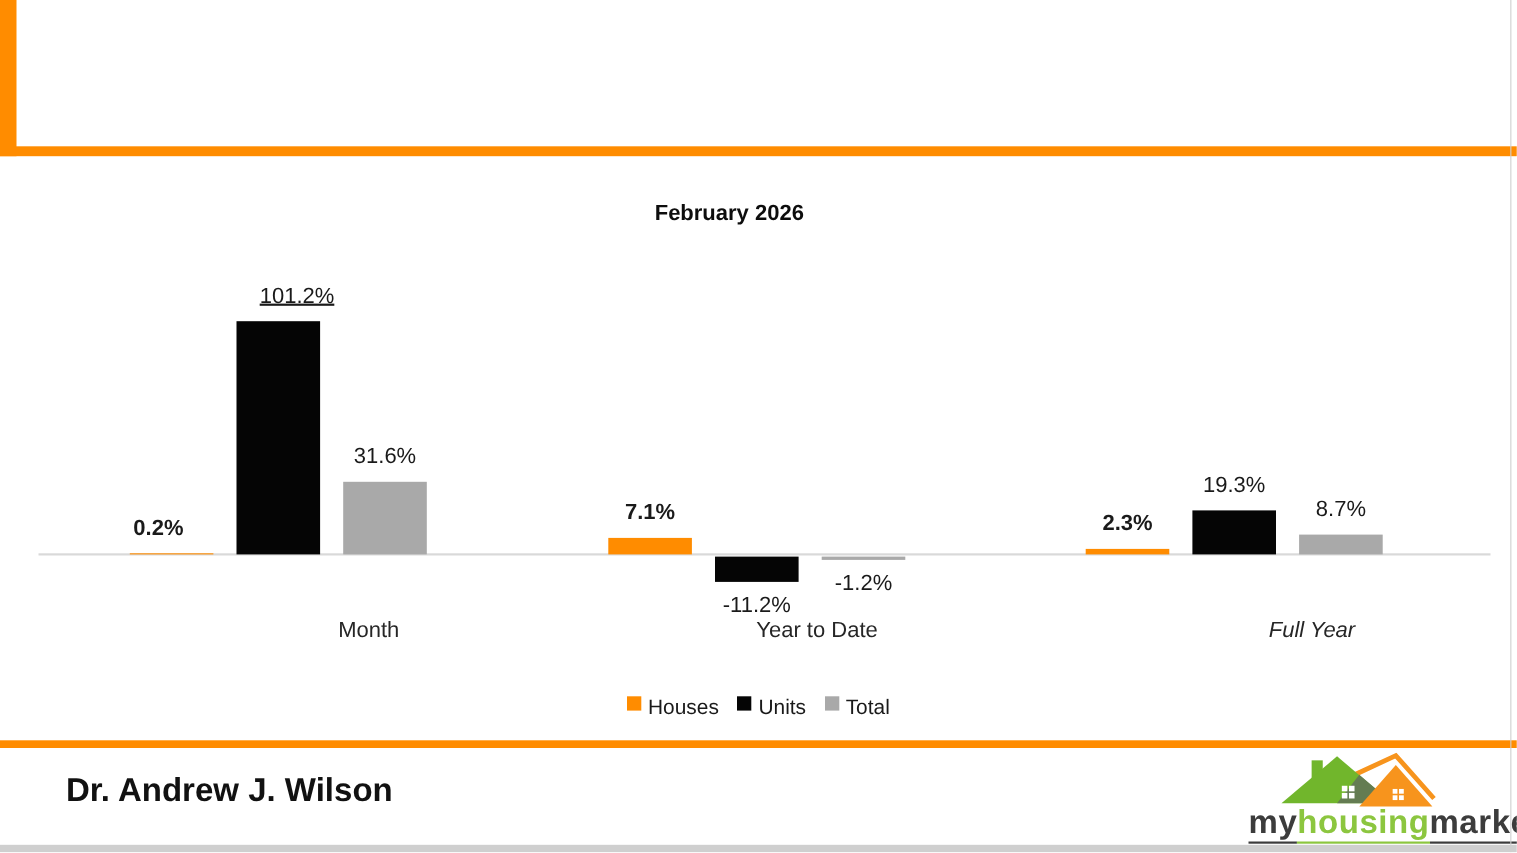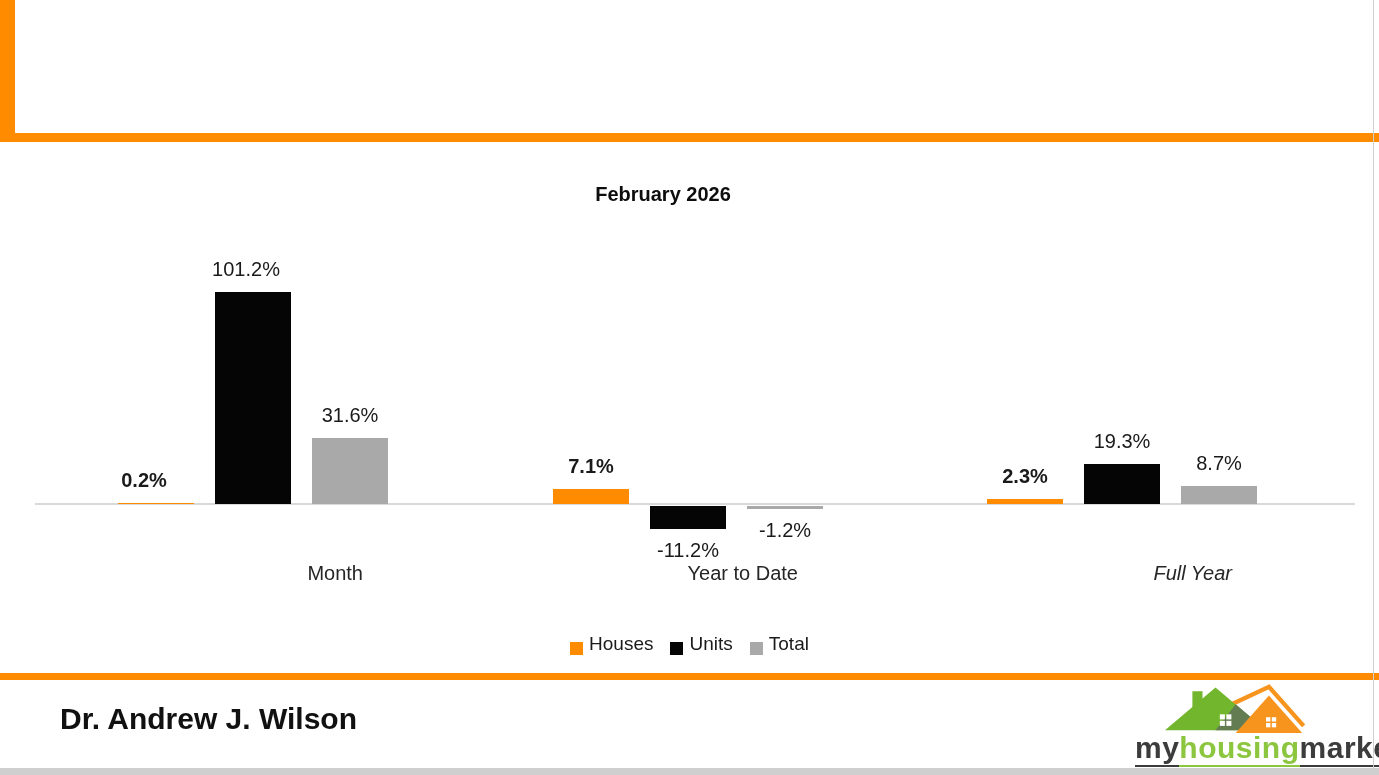--- a/index.html
+++ b/index.html
@@ -17,21 +17,21 @@
   .chart-subtitle{top:180px;}
   
   .axis-line{position:absolute;left:35px;top:503px;width:1320px;height:2px;background:var(--axis-line);}
   .bars-layer{position:absolute;left:0;top:0;width:100%;height:100%;pointer-events:none;}
   .bar{position:absolute;}
   .data-label{position:absolute;width:140px;height:24px;line-height:24px;text-align:center;font-size:20px;color:#1a1a1a;}
   .data-label.bold{font-weight:bold;}
   .cat-label{position:absolute;top:562px;width:220px;text-align:right;font-size:20px;color:#262626;}
   
   .legend{position:absolute;left:0;top:633px;width:100%;display:flex;justify-content:center;align-items:center;gap:17px;}
-  .legend-item{display:flex;align-items:flex-end;gap:6px;font-size:19px;color:#1a1a1a;}
+  .legend-item{display:flex;align-items:flex-start;gap:6px;font-size:19px;color:#1a1a1a;}
   .swatch{width:13px;height:13px;display:inline-block;}
   
   .footer-rule{position:absolute;left:0;top:673px;width:100%;height:7px;background:var(--accent-orange);}
   .footer-author{position:absolute;left:60px;top:702px;display:flex;align-items:center;gap:9px;}
   .author-name{font-size:30px;font-weight:bold;color:#111111;}
   .author-creds{font-size:16.5px;font-style:italic;color:#1a1a1a;}
   
   .logo{position:absolute;left:1135px;top:684px;width:200px;text-align:center;}
   .logo-icon{display:block;margin:0 auto;}
   .logo-text{font-size:30px;font-weight:bold;letter-spacing:0.5px;line-height:24px;white-space:nowrap;}
@@ -53,21 +53,21 @@
 
   <div class="axis-line"></div>
   <div class="bars-layer">
       <div class="bar" style="left: 118px; width: 76px; background: rgb(255, 140, 0); top: 503px; height: 1px;"></div>
       <div class="data-label bold" style="left: 74px; top: 468px;">0.2%</div>
       <div class="bar" style="left: 553px; width: 76px; background: rgb(255, 140, 0); top: 489.126px; height: 14.8735px;"></div>
       <div class="data-label bold" style="left: 521px; top: 454.126px;">7.1%</div>
       <div class="bar" style="left: 987px; width: 76px; background: rgb(255, 140, 0); top: 499.182px; height: 4.81818px;"></div>
       <div class="data-label bold" style="left: 955px; top: 464.182px;">2.3%</div>
       <div class="bar" style="left: 215px; width: 76px; background: rgb(5, 5, 5); top: 292px; height: 212px;"></div>
-      <div class="data-label" style="left: 176px; top: 257px;">101.2%</div>
+      <div class="data-label" style="left: 200px; top: 257px; text-decoration: underline;">101.2%</div>
       <div class="bar" style="left: 650px; width: 76px; background: rgb(5, 5, 5); top: 506px; height: 23.4625px;"></div>
       <div class="data-label" style="left: 618px; top: 538.462px;">-11.2%</div>
       <div class="bar" style="left: 1084px; width: 76px; background: rgb(5, 5, 5); top: 463.569px; height: 40.4308px;"></div>
       <div class="data-label" style="left: 1052px; top: 428.569px;">19.3%</div>
       <div class="bar" style="left: 312px; width: 76px; background: rgb(169, 169, 169); top: 437.802px; height: 66.1976px;"></div>
       <div class="data-label" style="left: 280px; top: 402.802px;">31.6%</div>
       <div class="bar" style="left: 747px; width: 76px; background: rgb(169, 169, 169); top: 506px; height: 2.51383px;"></div>
       <div class="data-label" style="left: 715px; top: 517.514px;">-1.2%</div>
       <div class="bar" style="left: 1181px; width: 76px; background: rgb(169, 169, 169); top: 485.775px; height: 18.2253px;"></div>
       <div class="data-label" style="left: 1149px; top: 450.775px;">8.7%</div>

